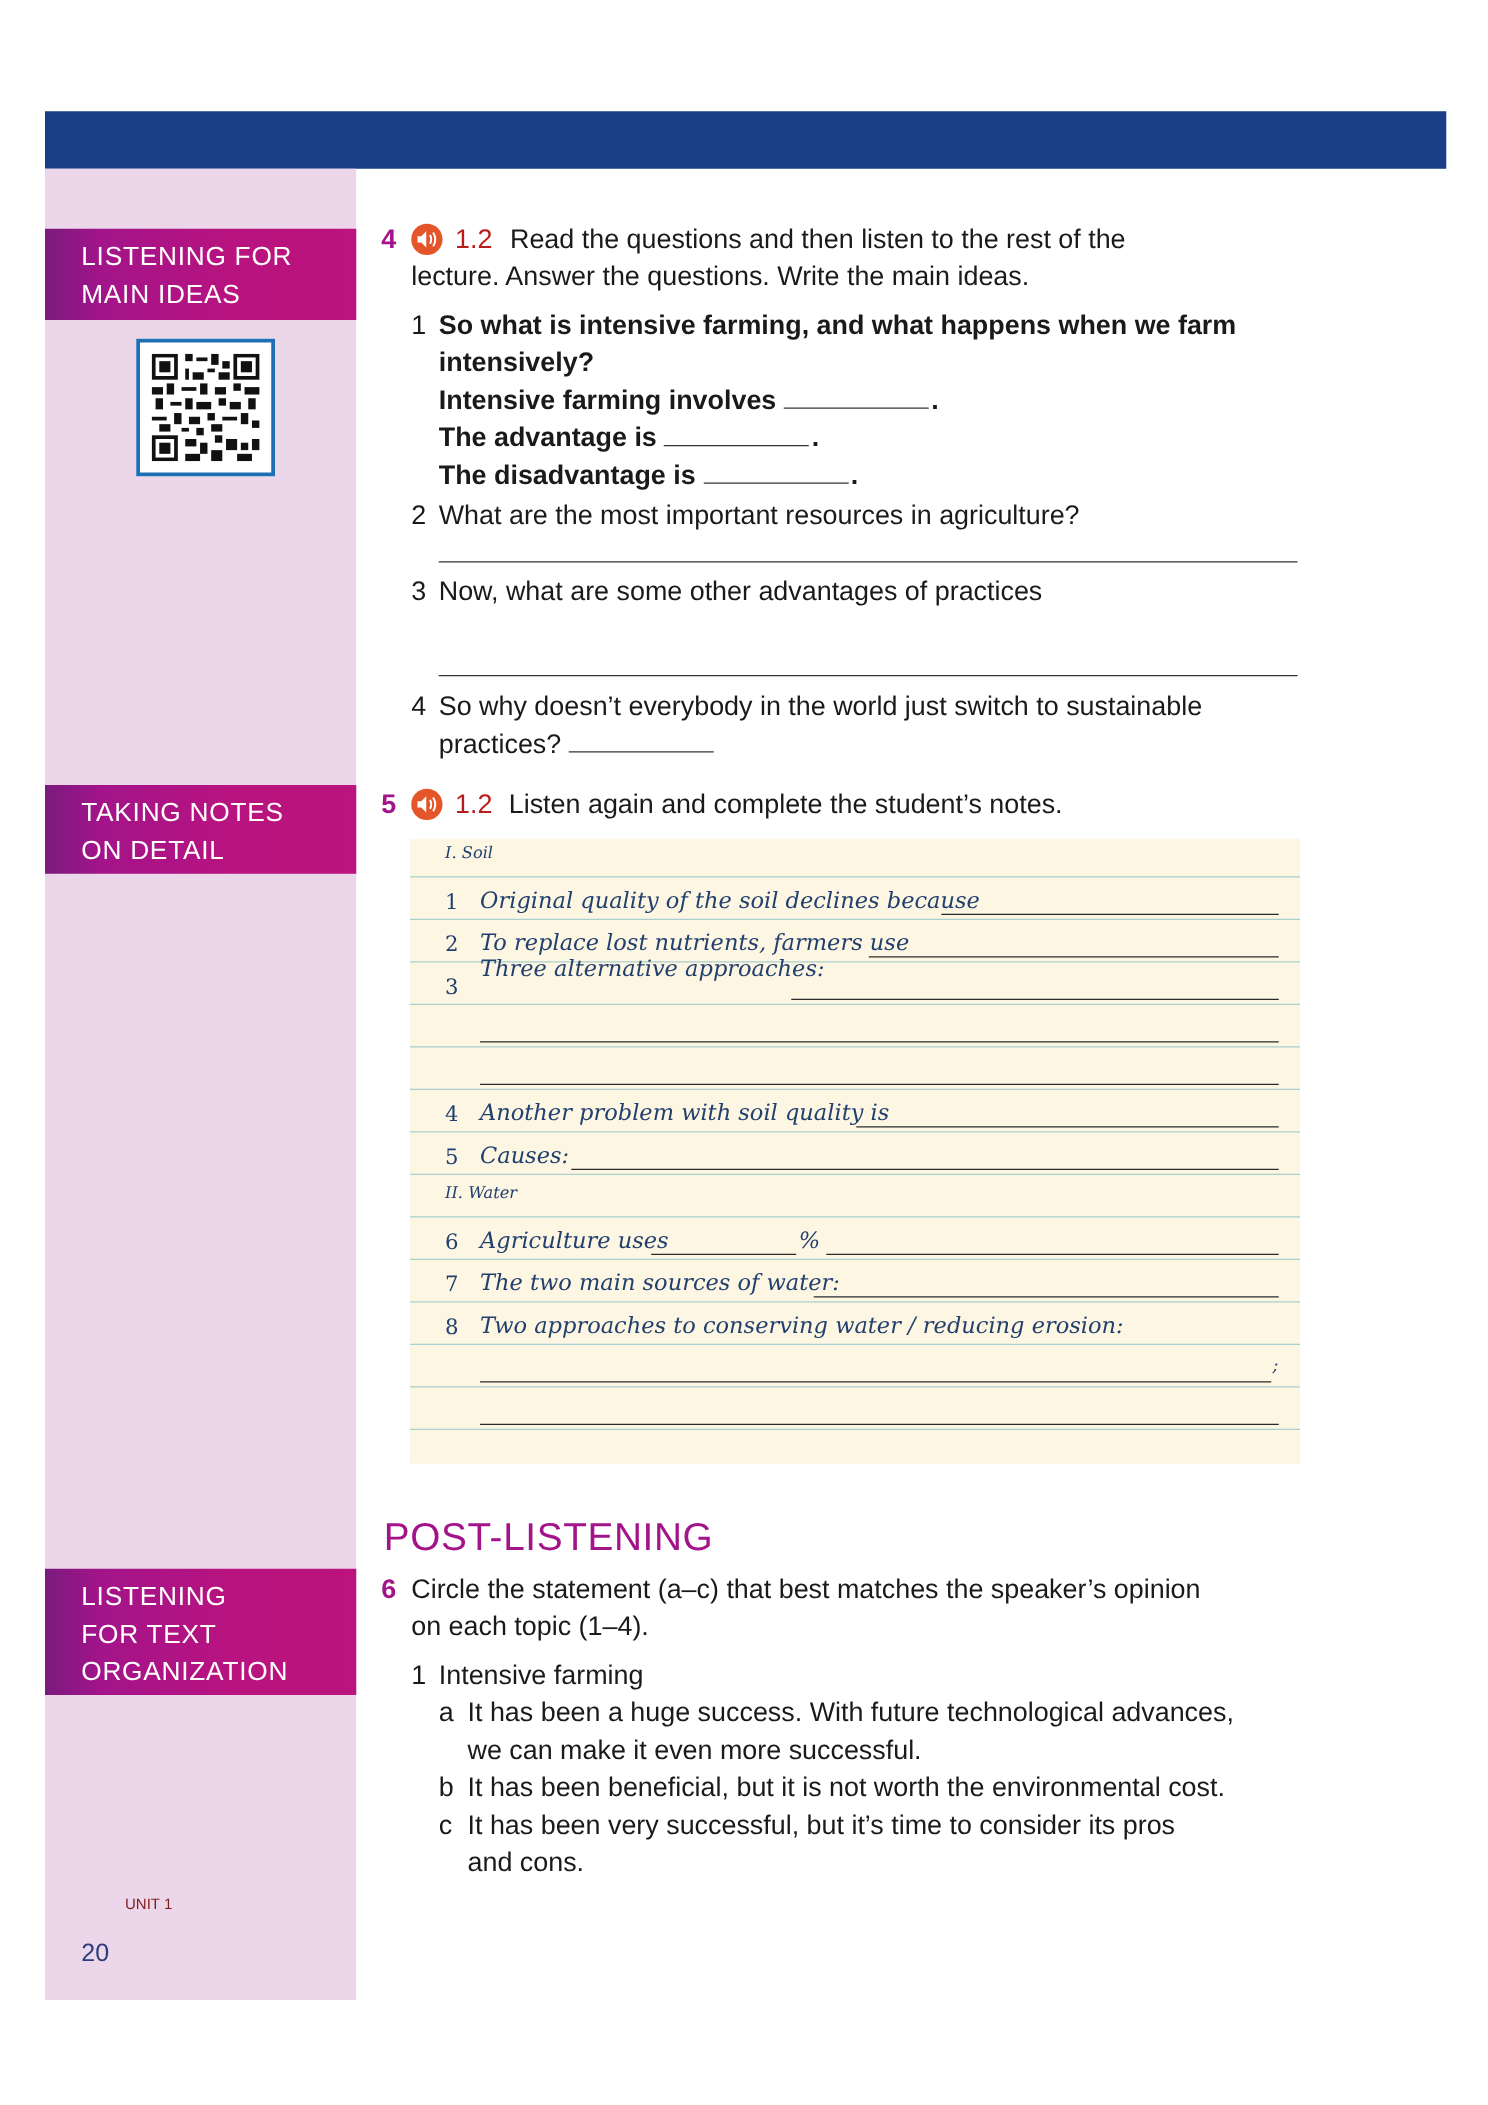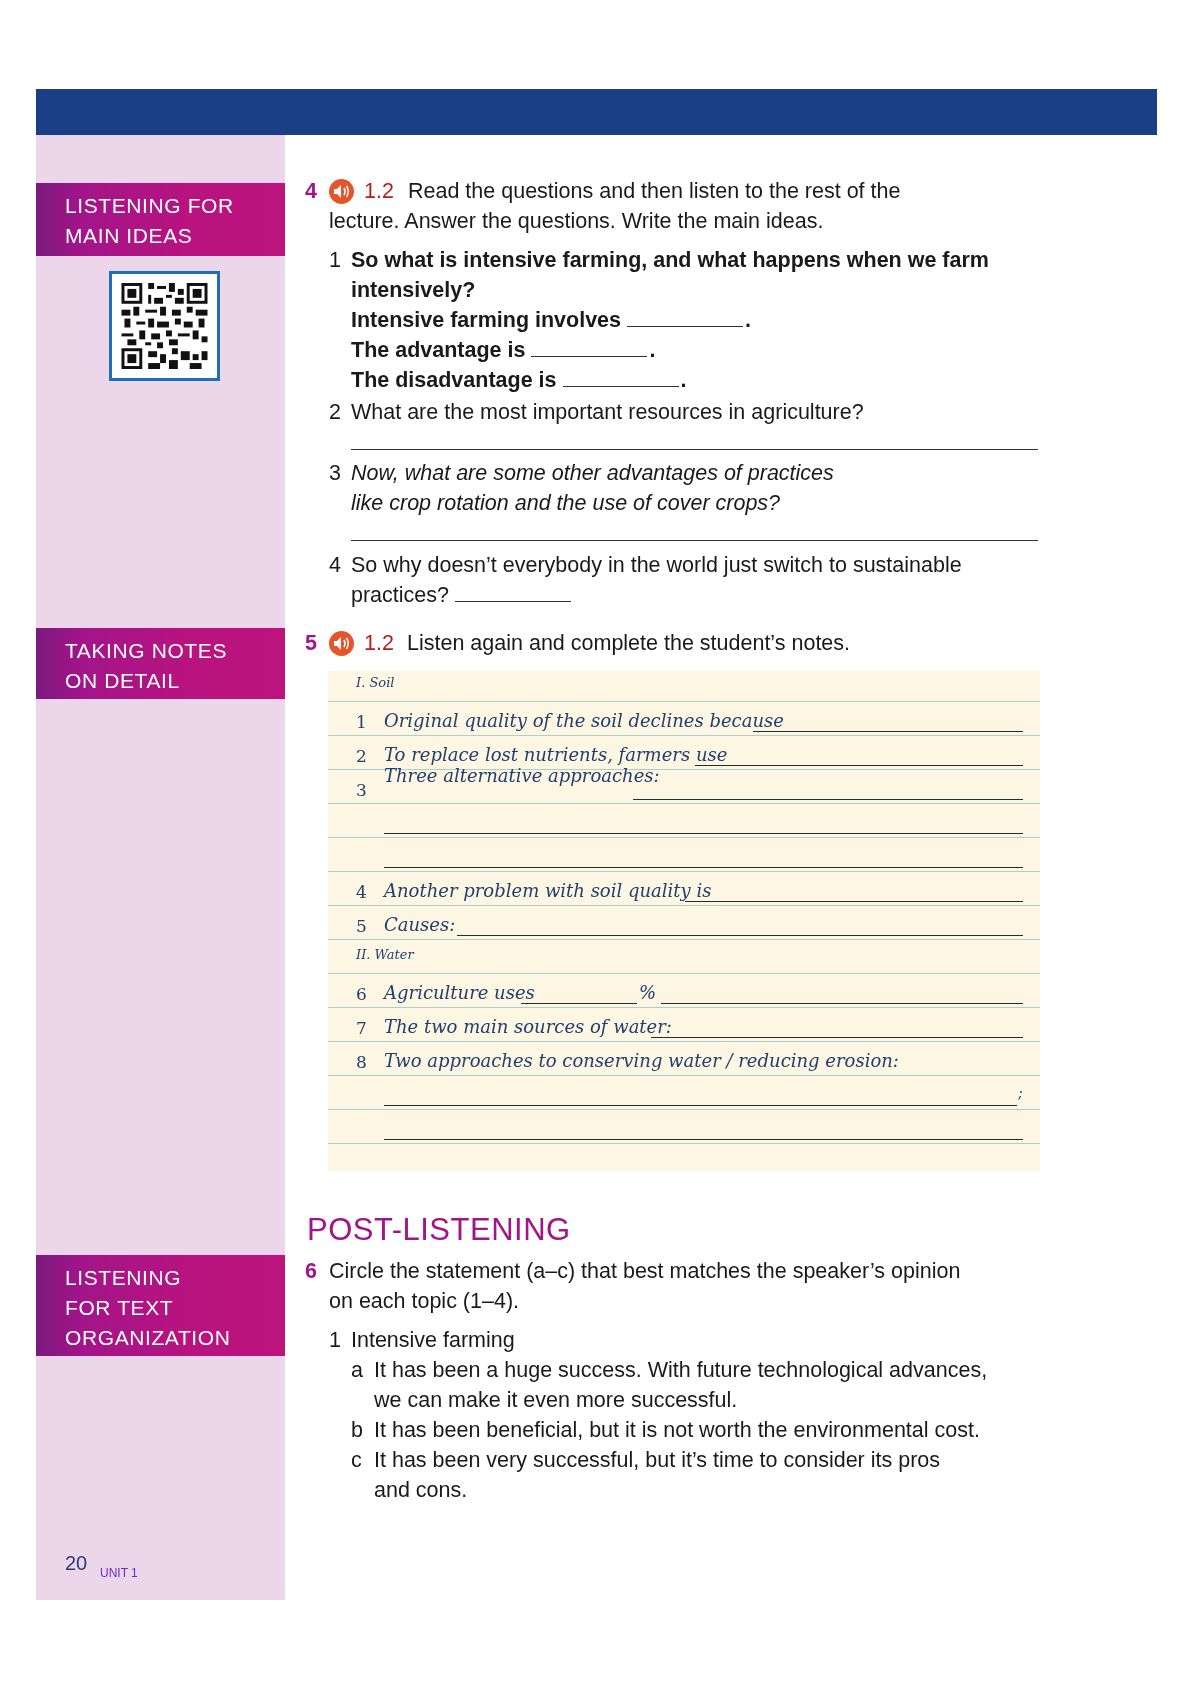--- a/index.html
+++ b/index.html
@@ -3,21 +3,21 @@
 <meta charset="utf-8">
 <style>
   html,body{margin:0;padding:0;background:#fff;}
   body{width:1190px;height:1684px;position:relative;overflow:hidden;font-family:"Liberation Sans",sans-serif;color:#1a1a1a;}
   .topbar{position:absolute;left:36px;top:89px;width:1121px;height:46px;background:#1b3f86;}
   .sidebar{position:absolute;left:36px;top:135px;width:249px;height:1465px;background:#ecd6ea;}
   .tag{position:absolute;left:36px;width:249px;background:linear-gradient(90deg,#7a1a7e 0%,#a3148a 18%,#b8137f 60%,#bc137d 100%);color:#fff;font-size:21px;letter-spacing:0.6px;line-height:30px;padding:8px 0 8px 29px;box-sizing:border-box;}
   .qr{position:absolute;left:109px;top:271px;width:111px;height:110px;border:3px solid #1f6fb4;background:#fff;box-sizing:border-box;}
   .qr svg{position:absolute;left:9px;top:9px;}
   .footer-page{position:absolute;left:65px;top:1552px;font-size:20px;color:#2a3c7a;}
-  .footer-unit{position:absolute;left:100px;top:1566px;font-size:12px;color:#6d28d9;}
+  .footer-unit{position:absolute;left:100px;top:1516px;font-size:12px;color:#7f1d1d;}
   .q{position:absolute;font-size:21.5px;line-height:30px;}
   .qnum{color:#a3148a;font-weight:bold;position:absolute;left:0;}
   .audio{display:inline-block;width:25px;height:25px;border-radius:50%;background:#e4552a;position:absolute;left:24px;top:3px;}
   .audio svg{position:absolute;left:4px;top:5px;}
   .track{color:#b91c1c;position:absolute;left:59px;}
   .instr{position:absolute;}
   .item{position:absolute;font-size:21.5px;line-height:30px;}
   .num{position:absolute;left:0;}
   .blank{display:inline-block;width:116px;border-bottom:1.6px solid #333;margin:0 2px 0 6px;vertical-align:baseline;}
   .fullline{position:absolute;height:0;border-top:1.6px solid #333;}
@@ -131,23 +131,22 @@
 </div>
 
 <div class="item" style="left:329px;top:397px;width:700px;">
   <span class="num">2</span>
   <div style="margin-left:22px;">What are the most important resources in agriculture?</div>
 </div>
 <div class="fullline" style="left:351px;top:449px;width:687px;"></div>
 
 <div class="item" style="left:329px;top:458px;width:700px;">
   <span class="num">3</span>
-  <div style="margin-left:22px;font-style:italic;">
+  <div style="margin-left:22px;">
     <div>Now, what are some other advantages of practices</div>
-    <div>like crop rotation and the use of cover crops?</div>
   </div>
 </div>
 <div class="fullline" style="left:351px;top:540px;width:687px;"></div>
 
 <div class="item" style="left:329px;top:550px;width:720px;">
   <span class="num">4</span>
   <div style="margin-left:22px;">
     <div>So why doesn’t everybody in the world just switch to sustainable</div>
     <div><span>practices?</span><span class="blank"></span></div>
   </div>

